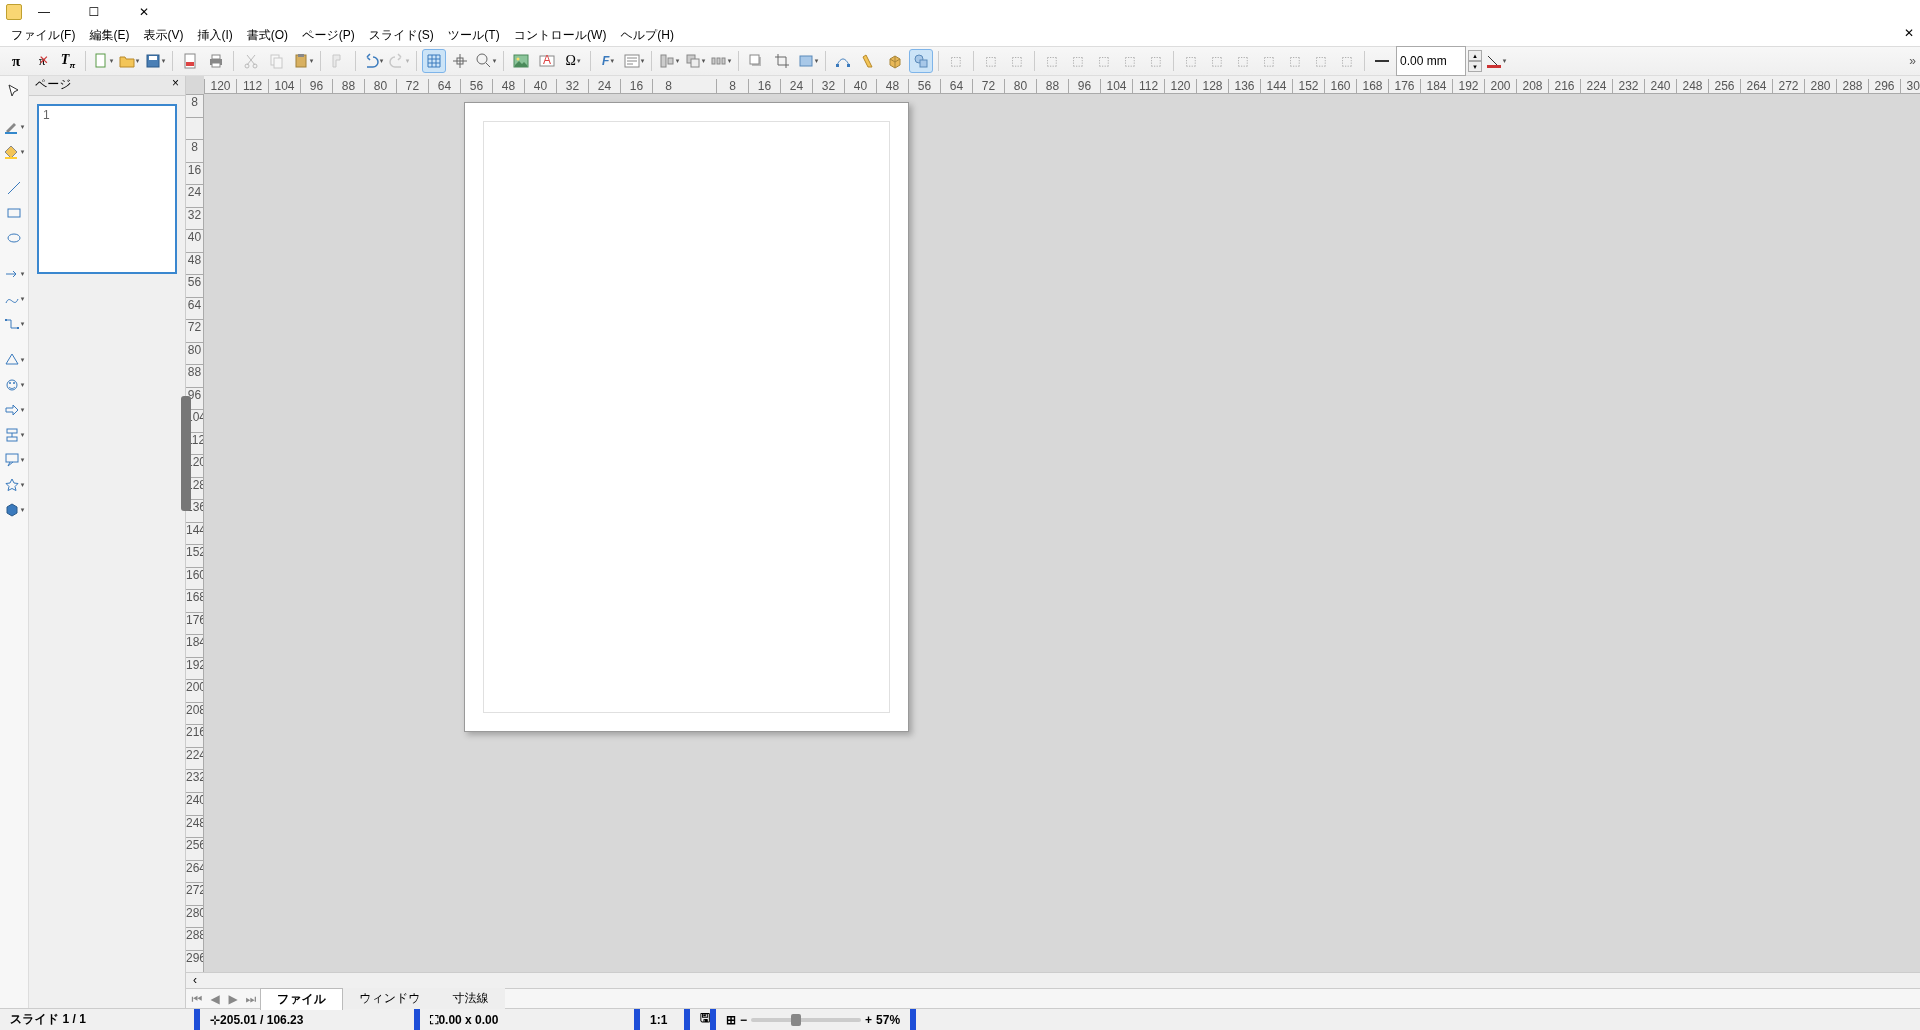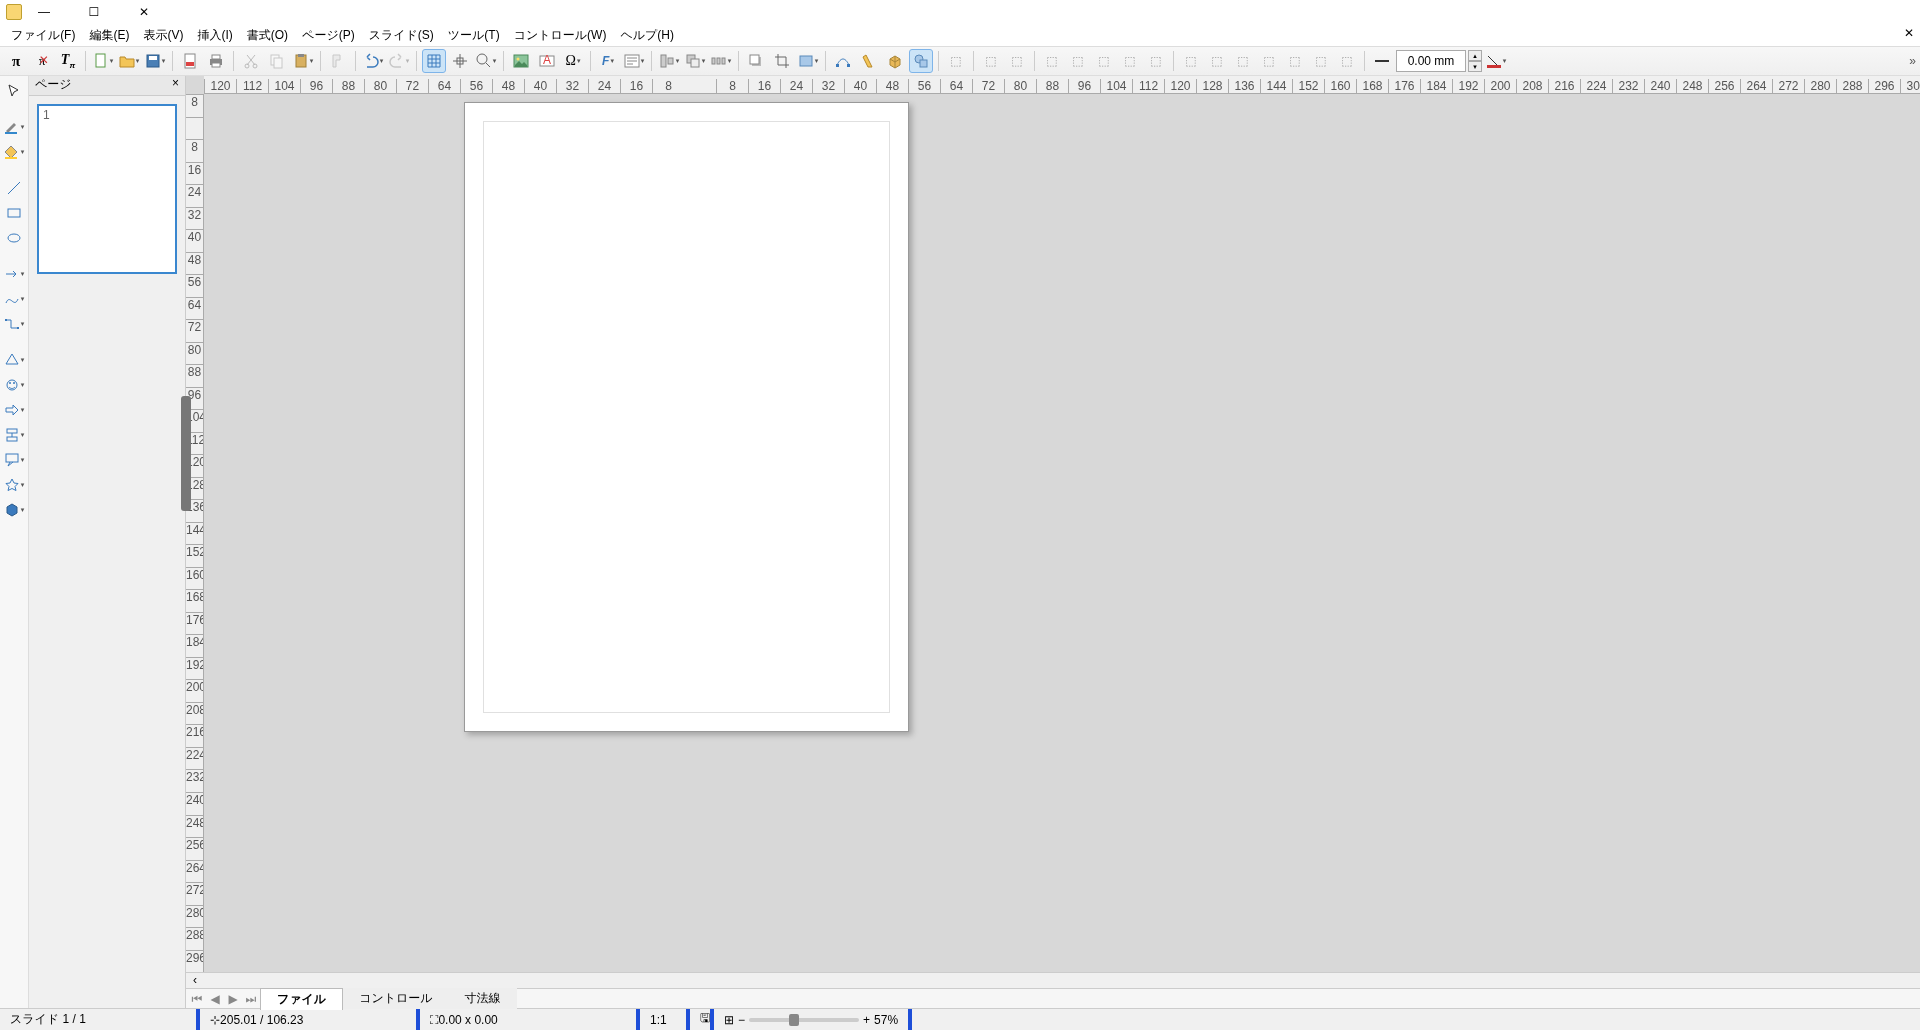--- a/index.html
+++ b/index.html
@@ -10,21 +10,21 @@
 .titlebar .winbtns { display: flex; gap: 18px; padding-right: 6px; }
 .titlebar .winbtn { width: 32px; height: 20px; display: flex; align-items: center; justify-content: center; }
 .menubar { height: 22px; background: #fff; display: flex; align-items: center; padding: 0 4px; position: relative; }
 .menubar .item { padding: 2px 7px; }
 .menubar .closex { position: absolute; right: 6px; top: 2px; }
 .toolbar { height: 30px; background: linear-gradient(#f7f7f7, #efefef); border-top: 1px solid #ddd; border-bottom: 1px solid #ddd; display: flex; align-items: center; padding: 0 4px; gap: 2px; }
 .tbtn { width: 24px; height: 24px; display: flex; align-items: center; justify-content: center; border: 1px solid transparent; border-radius: 3px; position: relative; }
 .tbtn.active { background: #cce4f7; border-color: #7eb4e9; }
 .tbtn.dd::after { content: "▾"; font-size: 7px; margin-left: 1px; color: #555; }
 .sep { width: 1px; height: 20px; background: #ccc; margin: 0 3px; }
-.toolbar .spininput { width: 70px; height: 22px; border: 1px solid #aaa; background: #fff; padding: 0 3px; text-align: center; }
+.toolbar .spininput { width: 70px; height: 30px; border: 1px solid #aaa; background: #fff; padding: 0 3px; text-align: left; }
 .toolbar .spinbtn { width: 14px; display: flex; flex-direction: column; }
 .toolbar .spinbtn span { height: 11px; border: 1px solid #aaa; display: flex; align-items: center; justify-content: center; font-size: 7px; background: #eee;}
 .toolbar .more { margin-left: auto; color: #555; }
 .main { flex: 1; display: flex; min-height: 0; }
 .lefttools { width: 34px; background: #f7f7f7; border-right: 1px solid #ddd; display: flex; flex-direction: column; align-items: center; padding-top: 4px; gap: 3px; }
 .lefttools .tbtn { width: 28px; height: 22px; }
 .pagepanel { width: 160px; background: #f0f0f0; border-right: 1px solid #ccc; display: flex; flex-direction: column; }
 .pagepanel .hdr { height: 20px; background: #e8e8e8; border-bottom: 1px solid #ccc; display: flex; align-items: flex-start; padding: 0 6px; }
 .pagepanel .hdr .x { margin-left: auto; }
 .pagepanel .thumbwrap { padding: 8px; }
@@ -43,21 +43,21 @@
 .hscroll::before, .hscroll::after { content: "‹"; position: absolute; left:2px; top:0; width:14px; text-align:center;}
 .hscroll::after { content:"›"; left:auto; right:2px;}
 .handleR, .handleL { position: absolute; top: 320px; width: 10px; height: 115px; background: #777; border-radius: 3px; z-index:5;}
 .handleL { left: -5px; }
 .tabbar { height: 20px; background: #f6f6f6; border-top: 1px solid #ccc; display: flex; align-items: center; gap: 0; padding-left: 2px;}
 .tabbar .nav { width: 18px; text-align: center; color: #888;}
 .tabbar .tab { padding: 2px 16px; border: 1px solid #bbb; background: #fff; border-bottom: none;}
 .tabbar .tab.active { font-weight: bold; background:#fff;}
 .tabbar .tab:not(.active) { background: #eee; border:none;}
 .statusbar { height: 22px; background: #f0f0f0; border-top: 1px solid #ccc; display: flex; align-items: center; font-size: 12px; }
-.statusbar .cell { padding: 0 10px; border-right: 4px solid #1d4ed8; height: 100%; display: flex; align-items: center; }
+.statusbar .cell { padding: 0 10px; border-right: 6px solid #1d4ed8; height: 100%; display: flex; align-items: center; font-weight: bold; }
 .statusbar .flex { flex: 1; }
 .statusbar .zoom { display: flex; align-items: center; gap: 4px; }
 .statusbar .slider { width: 110px; height: 4px; background: #ccc; position: relative; border-radius:2px;}
 .statusbar .slider::after { content:""; position:absolute; left:40px; top:-4px; width:10px; height:12px; background:#888; border-radius:2px;}
 svg { width: 16px; height: 16px; }
 </style>
 </head>
 <body>
 
 <div class="titlebar">
@@ -524,21 +524,21 @@
 
       </div>
     </div>
     <div class="hscroll"></div>
     <div class="tabbar">
       <div class="nav">⏮</div>
       <div class="nav">◀</div>
       <div class="nav">▶</div>
       <div class="nav">⏭</div>
       <div class="tab active">ファイル</div>
-      <div class="tab">コントロール</div>
+      <div class="tab">ウィンドウ</div>
       <div class="tab">寸法線</div>
     </div>
   </div>
 
 </div>
 
 <div class="statusbar">
   <div class="cell" style="width:200px">スライド 1 / 1</div>
   <div class="cell" style="width:220px">⊹ <span>205.01 / 106.23</span></div>
   <div class="cell" style="width:220px">⛶ <span>0.00 x 0.00</span></div>

